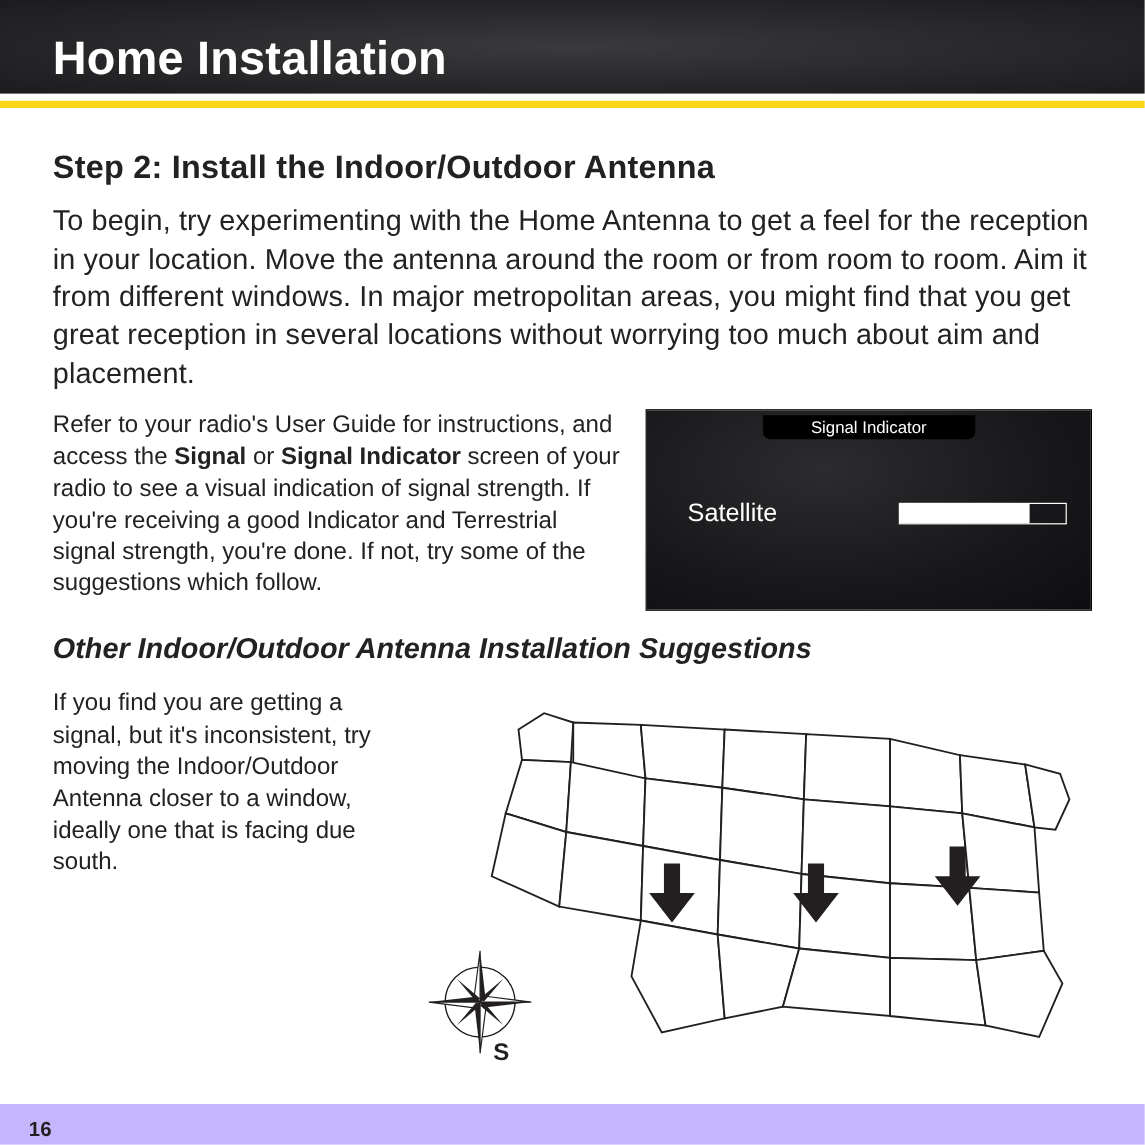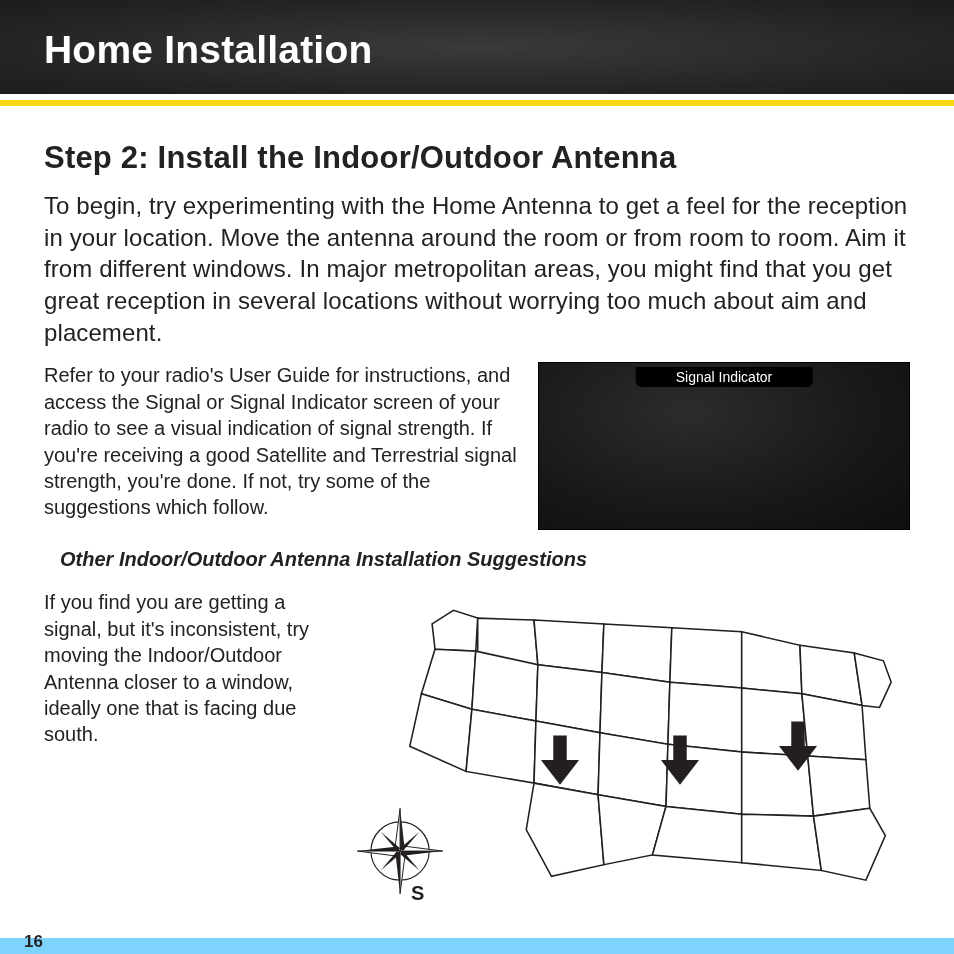--- a/index.html
+++ b/index.html
@@ -3,29 +3,29 @@
 <meta charset="utf-8">
 <style>
   * { box-sizing: border-box; margin: 0; padding: 0; }
   html, body { width: 954px; height: 954px; font-family: Arial, Helvetica, sans-serif; background: #fff; color: #222; }
 
   .page { width: 954px; height: 954px; position: relative; }
 
   .header-band {
     background: #2a2a2a;
     background: radial-gradient(ellipse at center, #3a3a3c 0%, #242426 70%, #1c1c1e 100%);
-    padding: 28px 44px 22px 44px;
+    padding: 28px 44px 6px 44px;
   }
   .header-title { color: #fff; font-size: 39px; font-weight: 700; letter-spacing: .2px; }
 
   .yellow-rule { height: 6px; background: #f9d616; margin-top: 6px; }
 
   .content { padding: 34px 44px 0 44px; }
 
-  .step-head { font-size: 31px; font-weight: 700; margin-bottom: 14px; letter-spacing: .2px; }
+  .step-head { font-size: 27px; font-weight: 700; margin-bottom: 14px; letter-spacing: .2px; }
 
   .p1 { font-size: 24px; line-height: 1.32; letter-spacing:.1px; }
 
   .row2 { display: flex; align-items: flex-start; gap: 18px; margin-top: 14px; }
   .row2 .p2 { flex: 1; font-size: 20px; line-height: 1.32; }
 
   .signal-box {
     width: 372px; height: 168px;
     background: radial-gradient(ellipse at 40% 30%, #2c2c2e 0%, #18181a 60%, #0e0e10 100%);
     border: 1px solid #000; position: relative; color: #fff;
@@ -35,65 +35,71 @@
     position: absolute; top: 4px; left: 50%; transform: translateX(-50%);
     background: #000; color: #fff; font-size: 14px; padding: 2px 40px;
     border-radius: 0 0 6px 6px;
   }
   .signal-rows { position: absolute; top: 70px; left: 34px; right: 20px; }
   .signal-row { display: flex; align-items: center; justify-content: space-between; height: 32px; }
   .signal-label { color: #fff; font-size: 21px; font-weight: 400; }
   .bar { width: 140px; height: 18px; border: 1px solid #fff; position: relative; }
   .bar-fill { position: absolute; left: 0; top: 0; bottom: 0; width: 78%; background: #fff; }
 
-  .subhead { font-size: 20px; font-style: italic; font-weight: 700; margin-top: 18px; margin-left: 16px; }
+  .subhead { font-size: 24px; font-style: italic; font-weight: 700; margin-top: 18px; }
 
   .row3 { display: flex; align-items: flex-start; gap: 12px; margin-top: 18px; }
   .col-text { width: 300px; font-size: 20px; line-height: 1.32; }
   .col-text p + p { margin-top: 20px; }
 
   .map-fig { flex: 1; position: relative; height: 330px; }
   .map-fig svg { width: 100%; height: 100%; }
 
   .south-label { position: absolute; left: 55px; bottom: 14px; font-weight: 800; font-size: 20px; color:#231f20; }
 
   .down-arrow { position: absolute; width: 56px; height: 56px; }
   .down-arrow svg { width: 100%; height: 100%; }
   .a1 { left: 176px; top: 142px; }
   .a2 { left: 296px; top: 142px; }
   .a3 { left: 414px; top: 128px; }
 
-  .footer-rule { position: absolute; left: 0; right: 0; bottom: 0; height: 16px; background: #7dd3fc; }
+  .footer-rule { position: absolute; left: 0; right: 0; bottom: 0; height: 34px; background: #c4b5fd; }
   .page-num { position: absolute; left: 24px; bottom: 2px; font-weight: 800; font-size: 17px; color: #231f20; }
 
-  strong { font-weight: 400; text-align: right; }
+  strong { font-weight: 700; text-align: right; }
 </style>
 </head>
 <body>
 
 <div class="page">
 
   <div class="header-band">
     <div class="header-title">Home Installation</div>
   </div>
   <div class="yellow-rule"></div>
 
   <div class="content">
     <div class="step-head">Step 2: Install the Indoor/Outdoor Antenna</div>
 
     <p class="p1">To begin, try experimenting with the Home Antenna to get a feel for the reception in your location. Move the antenna around the room or from room to room. Aim it from different windows. In major metropolitan areas, you might find that you get great reception in several locations without worrying too much about aim and placement.</p>
 
     <div class="row2">
       <p class="p2">
-        <span>Refer to your radio's User Guide for instructions, and access the </span><strong>Signal</strong><span> or </span><strong>Signal Indicator</strong><span> screen of your radio to see a visual indication of signal strength. If you're receiving a good Satellite and Terrestrial signal strength, you're done. If not, try some of the suggestions which follow.</span>
+        <span>Refer to your radio's User Guide for instructions, and access the </span><strong>Signal</strong><span> or </span><strong>Signal Indicator</strong><span> screen of your radio to see a visual indication of signal strength. If you're receiving a good Indicator and Terrestrial signal strength, you're done. If not, try some of the suggestions which follow.</span>
       </p>
 
       <div class="signal-box">
         <div class="signal-title-bar">Signal Indicator</div>
         <div class="signal-rows">
+          <div class="signal-row">
+            <span class="signal-label">Satellite</span>
+            <span class="bar">
+                <span class="bar-fill"></span>
+              </span>
+          </div>
         </div>
       </div>
     </div>
 
     <div class="subhead">Other Indoor/Outdoor Antenna Installation Suggestions</div>
 
     <div class="row3">
       <div class="col-text">
         <p>If you find you are getting a signal, but it's inconsistent, try moving the Indoor/Outdoor Antenna closer to a window, ideally one that is facing due south.</p>
       </div>

